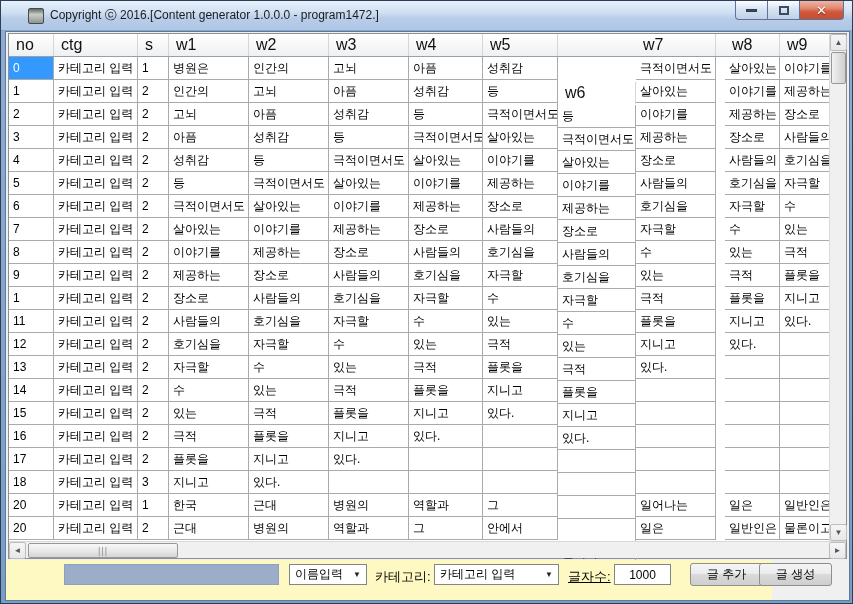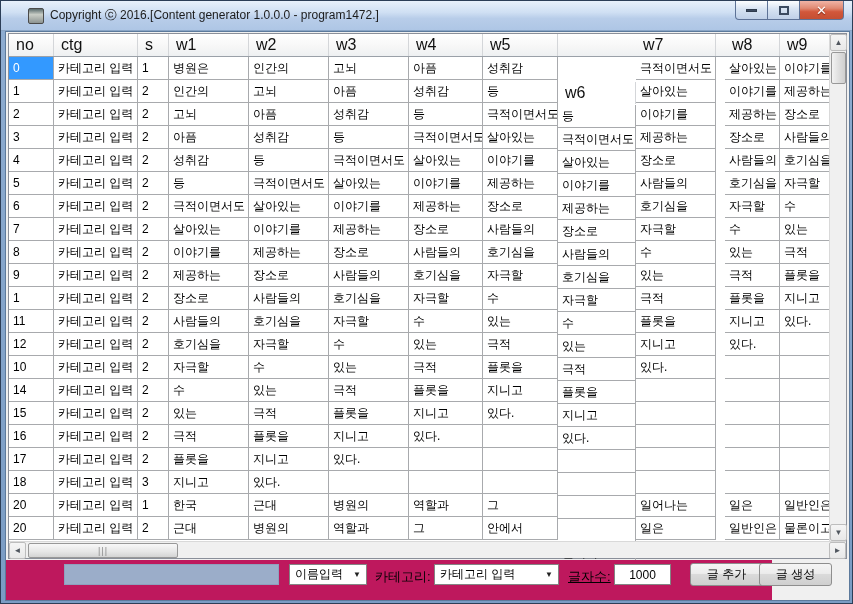--- a/index.html
+++ b/index.html
@@ -60,21 +60,21 @@
   .v-up { top:0; } .v-down { bottom:0; }
   .h-left { left:0; } .h-right { right:0; }
   .v-thumb { position:absolute; top:18px; left:1px; width:15px; height:32px;
     background:linear-gradient(90deg,#f2f2f2,#dcdcdc 60%,#cfcfcf); border:1px solid #989898; border-radius:2px; }
   .h-thumb { position:absolute; left:19px; top:1px; width:150px; height:15px;
     background:linear-gradient(#f8f8f8,#e6e6e6 60%,#d4d4d4); border:1px solid #989898; border-radius:2px;
     display:flex; align-items:center; justify-content:center; }
   .grip { color:#8a8a8a; font-size:9px; letter-spacing:1px; line-height:0; }
 
   
-  .footer { position:absolute; left:0; top:528px; width:766px; height:40px; background:#be185d; }
+  .footer { position:absolute; left:0; top:528px; width:766px; height:40px; background:#fef9c3; }
   .progress-box { position:absolute; left:58px; top:4px; width:215px; height:21px;
     background:#9badc9; border:1px solid #8ea0bd; }
   .combo { position:absolute; top:4px; height:21px; background:#fff; border:1px solid #848484;
     display:flex; align-items:center; justify-content:space-between; padding:0 5px; font-size:12px; }
   .combo-name { left:283px; width:78px; }
   .combo-cat { left:428px; width:125px; }
   .combo-arrow { font-size:8px; color:#222; margin-left:4px; }
   .flabel { position:absolute; top:8px; font-size:13px; color:#000; white-space:nowrap; }
   .lbl-cat { left:369px; }
   .lbl-count { left:562px;text-decoration:underline; }
@@ -301,21 +301,21 @@
             <div class="cell c4">자극할</div>
             <div class="cell c5">수</div>
             <div class="cell c6">있는</div>
             <div class="cell c7">극적</div>
             <div class="cell c8">플롯을</div>
             <div class="cell c9">지니고</div>
             <div class="cell c10">있다.</div>
             <div class="cell c11"></div>
           </div>
           <div class="grid-row">
-            <div class="cell c0">10</div>
+            <div class="cell c0">13</div>
             <div class="cell c1">카테고리 입력</div>
             <div class="cell c2">2</div>
             <div class="cell c3">자극할</div>
             <div class="cell c4">수</div>
             <div class="cell c5">있는</div>
             <div class="cell c6">극적</div>
             <div class="cell c7">플롯을</div>
             <div class="cell c8">지니고</div>
             <div class="cell c9">있다.</div>
             <div class="cell c10"></div>

